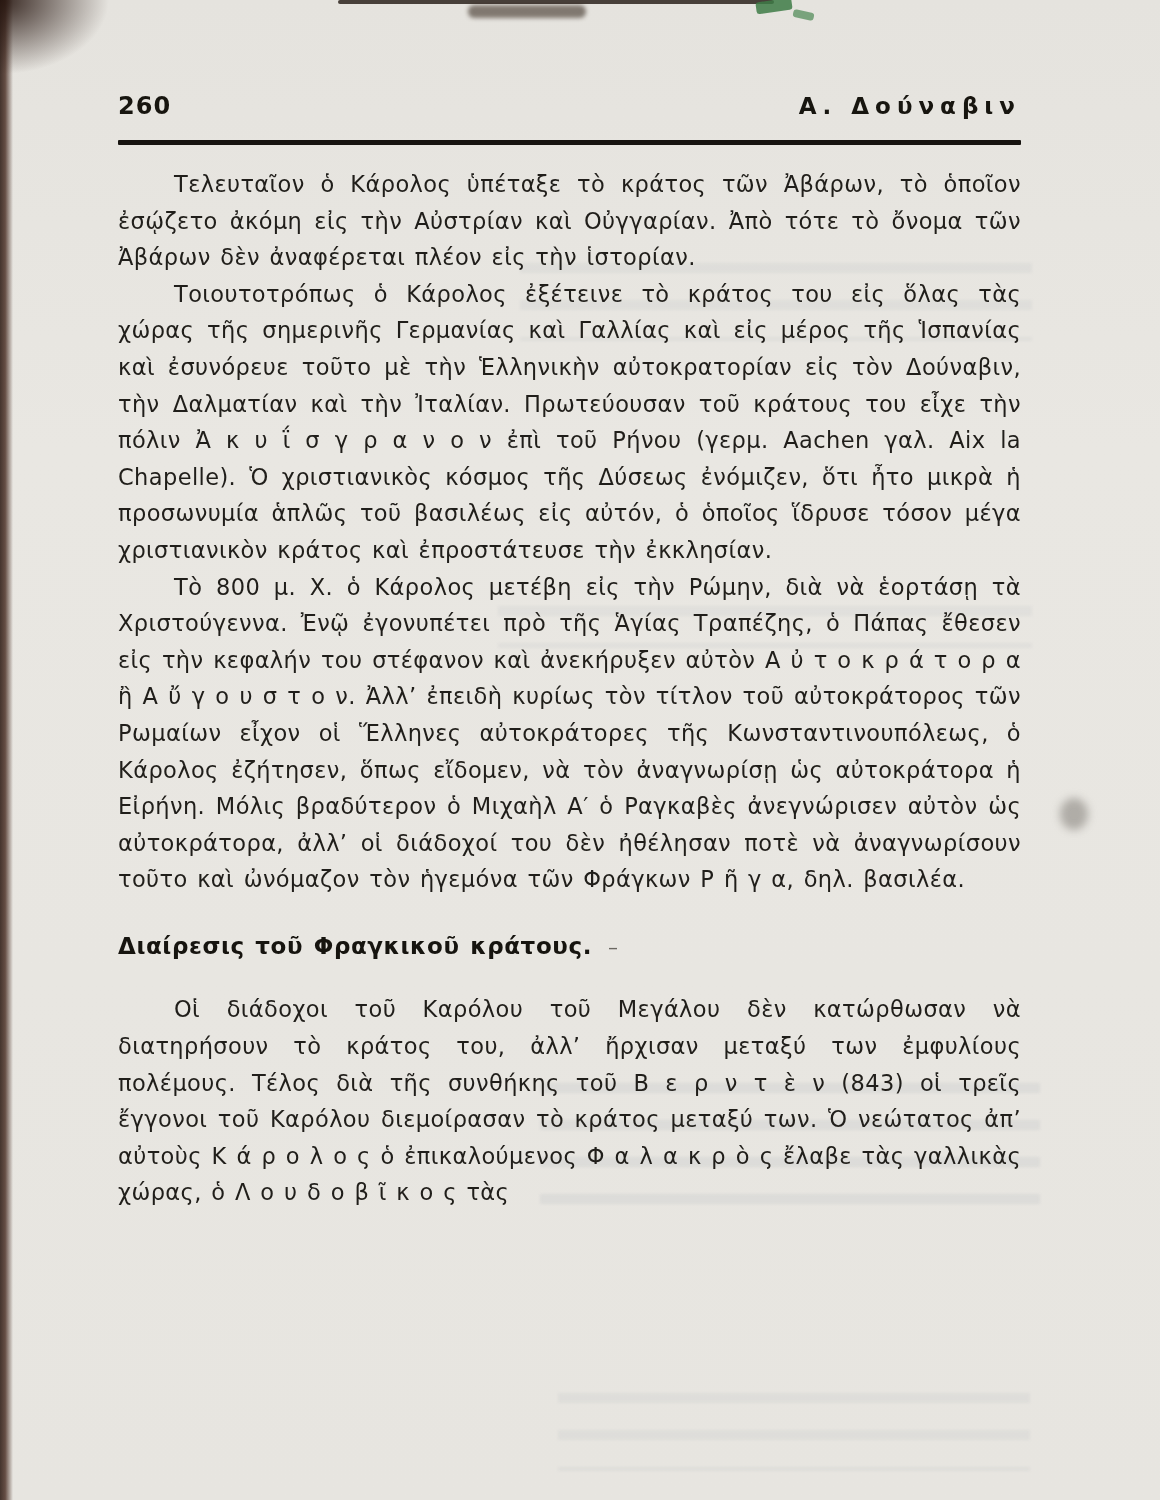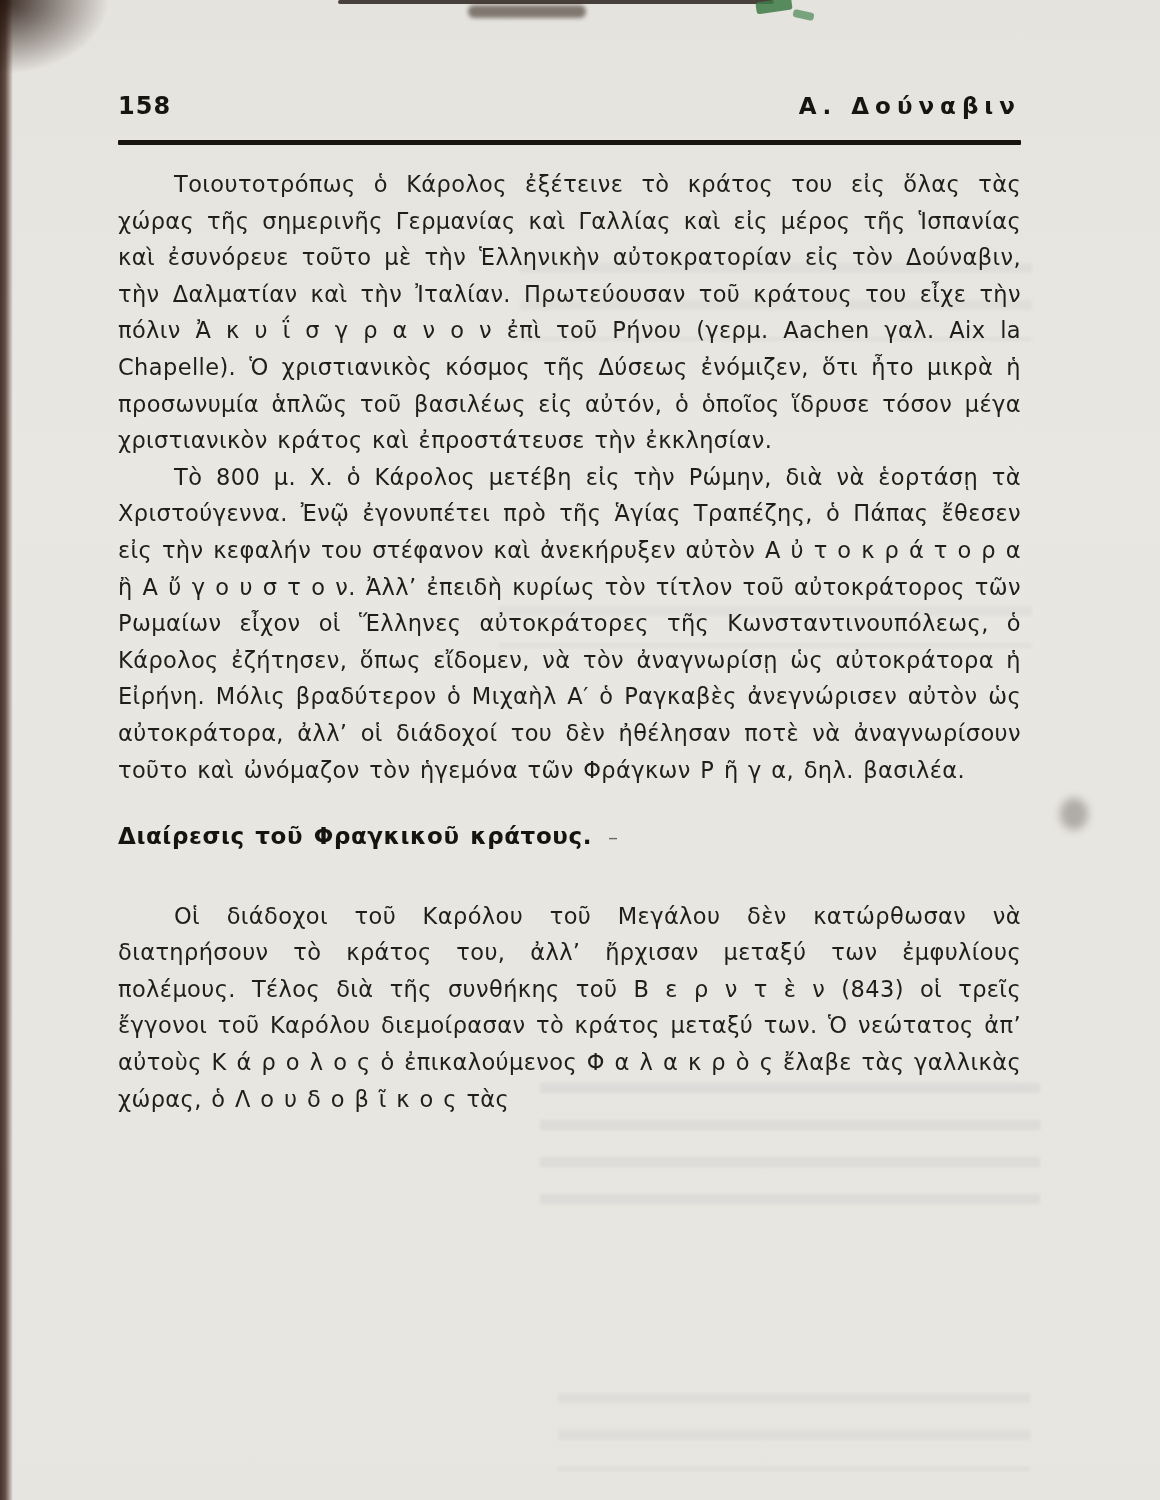--- a/index.html
+++ b/index.html
@@ -76,21 +76,21 @@
     position: absolute; left: 118px; top: 166px; width: 903px;
     text-align: justify;
     font-size: 22.5px;
     line-height: 36.6px;
     letter-spacing: 0.4px;
     word-spacing: 2px;
     color: #201e1a;
   }
   p.para { margin: 0; text-indent: 56px; }
   h2.section-heading {
-    margin: 30px 0 42px 0;
+    margin: 30px 0 26px 0;
     font-size: 23px; font-weight: 700; color: #16140f;
     text-align: left; letter-spacing: 0.6px;
   }
   .heading-dash {
     font-weight: 400; color: #6b6862; margin-left: 16px; font-size: 20px;
   }
 </style>
 </head>
 <body>
 
@@ -102,26 +102,27 @@
   <div class="top-smudge"></div>
   <div class="green-mark-1"></div>
   <div class="green-mark-2"></div>
   <div class="smudge-right"></div>
   <div class="ghost ghost-1"></div>
   <div class="ghost ghost-2"></div>
   <div class="ghost ghost-3"></div>
   <div class="ghost ghost-4"></div>
 
   <header class="header-row">
-    <span class="page-num">158</span>
+    <span class="page-num">260</span>
     <span class="running-head">Α. Δούναβιν</span>
   </header>
   <div class="rule"></div>
 
   <main class="text-block">
+    <p class="para">Τελευταῖον ὁ Κάρολος ὑπέταξε τὸ κράτος τῶν Ἀβάρων, τὸ ὁποῖον ἐσῴζετο ἀκόμη εἰς τὴν Αὐστρίαν καὶ Οὐγγαρίαν. Ἀπὸ τότε τὸ ὄνομα τῶν Ἀβάρων δὲν ἀναφέρεται πλέον εἰς τὴν ἱστορίαν.</p>
     <p class="para">Τοιουτοτρόπως ὁ Κάρολος ἐξέτεινε τὸ κράτος του εἰς ὅλας τὰς χώρας τῆς σημερινῆς Γερμανίας καὶ Γαλλίας καὶ εἰς μέρος τῆς Ἱσπανίας καὶ ἐσυνόρευε τοῦτο μὲ τὴν Ἑλληνικὴν αὐτοκρατορίαν εἰς τὸν Δούναβιν, τὴν Δαλματίαν καὶ τὴν Ἰταλίαν. Πρωτεύουσαν τοῦ κράτους του εἶχε τὴν πόλιν Ἀ κ υ ΐ σ γ ρ α ν ο ν ἐπὶ τοῦ Ρήνου (γερμ. Aachen γαλ. Aix la Chapelle). Ὁ χριστιανικὸς κόσμος τῆς Δύσεως ἐνόμιζεν, ὅτι ἦτο μικρὰ ἡ προσωνυμία ἁπλῶς τοῦ βασιλέως εἰς αὐτόν, ὁ ὁποῖος ἵδρυσε τόσον μέγα χριστιανικὸν κράτος καὶ ἐπροστάτευσε τὴν ἐκκλησίαν.</p>
     <p class="para">Τὸ 800 μ. Χ. ὁ Κάρολος μετέβη εἰς τὴν Ρώμην, διὰ νὰ ἑορτάσῃ τὰ Χριστούγεννα. Ἐνῷ ἐγονυπέτει πρὸ τῆς Ἁγίας Τραπέζης, ὁ Πάπας ἔθεσεν εἰς τὴν κεφαλήν του στέφανον καὶ ἀνεκήρυξεν αὐτὸν Α ὐ τ ο κ ρ ά τ ο ρ α ἢ Α ὔ γ ο υ σ τ ο ν. Ἀλλ’ ἐπειδὴ κυρίως τὸν τίτλον τοῦ αὐτοκράτορος τῶν Ρωμαίων εἶχον οἱ Ἕλληνες αὐτοκράτορες τῆς Κωνσταντινουπόλεως, ὁ Κάρολος ἐζήτησεν, ὅπως εἴδομεν, νὰ τὸν ἀναγνωρίσῃ ὡς αὐτοκράτορα ἡ Εἰρήνη. Μόλις βραδύτερον ὁ Μιχαὴλ Α′ ὁ Ραγκαβὲς ἀνεγνώρισεν αὐτὸν ὡς αὐτοκράτορα, ἀλλ’ οἱ διάδοχοί του δὲν ἠθέλησαν ποτὲ νὰ ἀναγνωρίσουν τοῦτο καὶ ὠνόμαζον τὸν ἡγεμόνα τῶν Φράγκων Ρ ῆ γ α, δηλ. βασιλέα.</p>
 
     <h2 class="section-heading"><span>Διαίρεσις τοῦ Φραγκικοῦ κράτους.</span><span class="heading-dash">–</span></h2>
 
     <p class="para">Οἱ διάδοχοι τοῦ Καρόλου τοῦ Μεγάλου δὲν κατώρθωσαν νὰ διατηρήσουν τὸ κράτος του, ἀλλ’ ἤρχισαν μεταξύ των ἐμφυλίους πολέμους. Τέλος διὰ τῆς συνθήκης τοῦ Β ε ρ ν τ ὲ ν (843) οἱ τρεῖς ἔγγονοι τοῦ Καρόλου διεμοίρασαν τὸ κράτος μεταξύ των. Ὁ νεώτατος ἀπ’ αὐτοὺς Κ ά ρ ο λ ο ς ὁ ἐπικαλούμενος Φ α λ α κ ρ ὸ ς ἔλαβε τὰς γαλλικὰς χώρας, ὁ Λ ο υ δ ο β ῖ κ ο ς τὰς</p>
   </main>
 
 </div>
 

